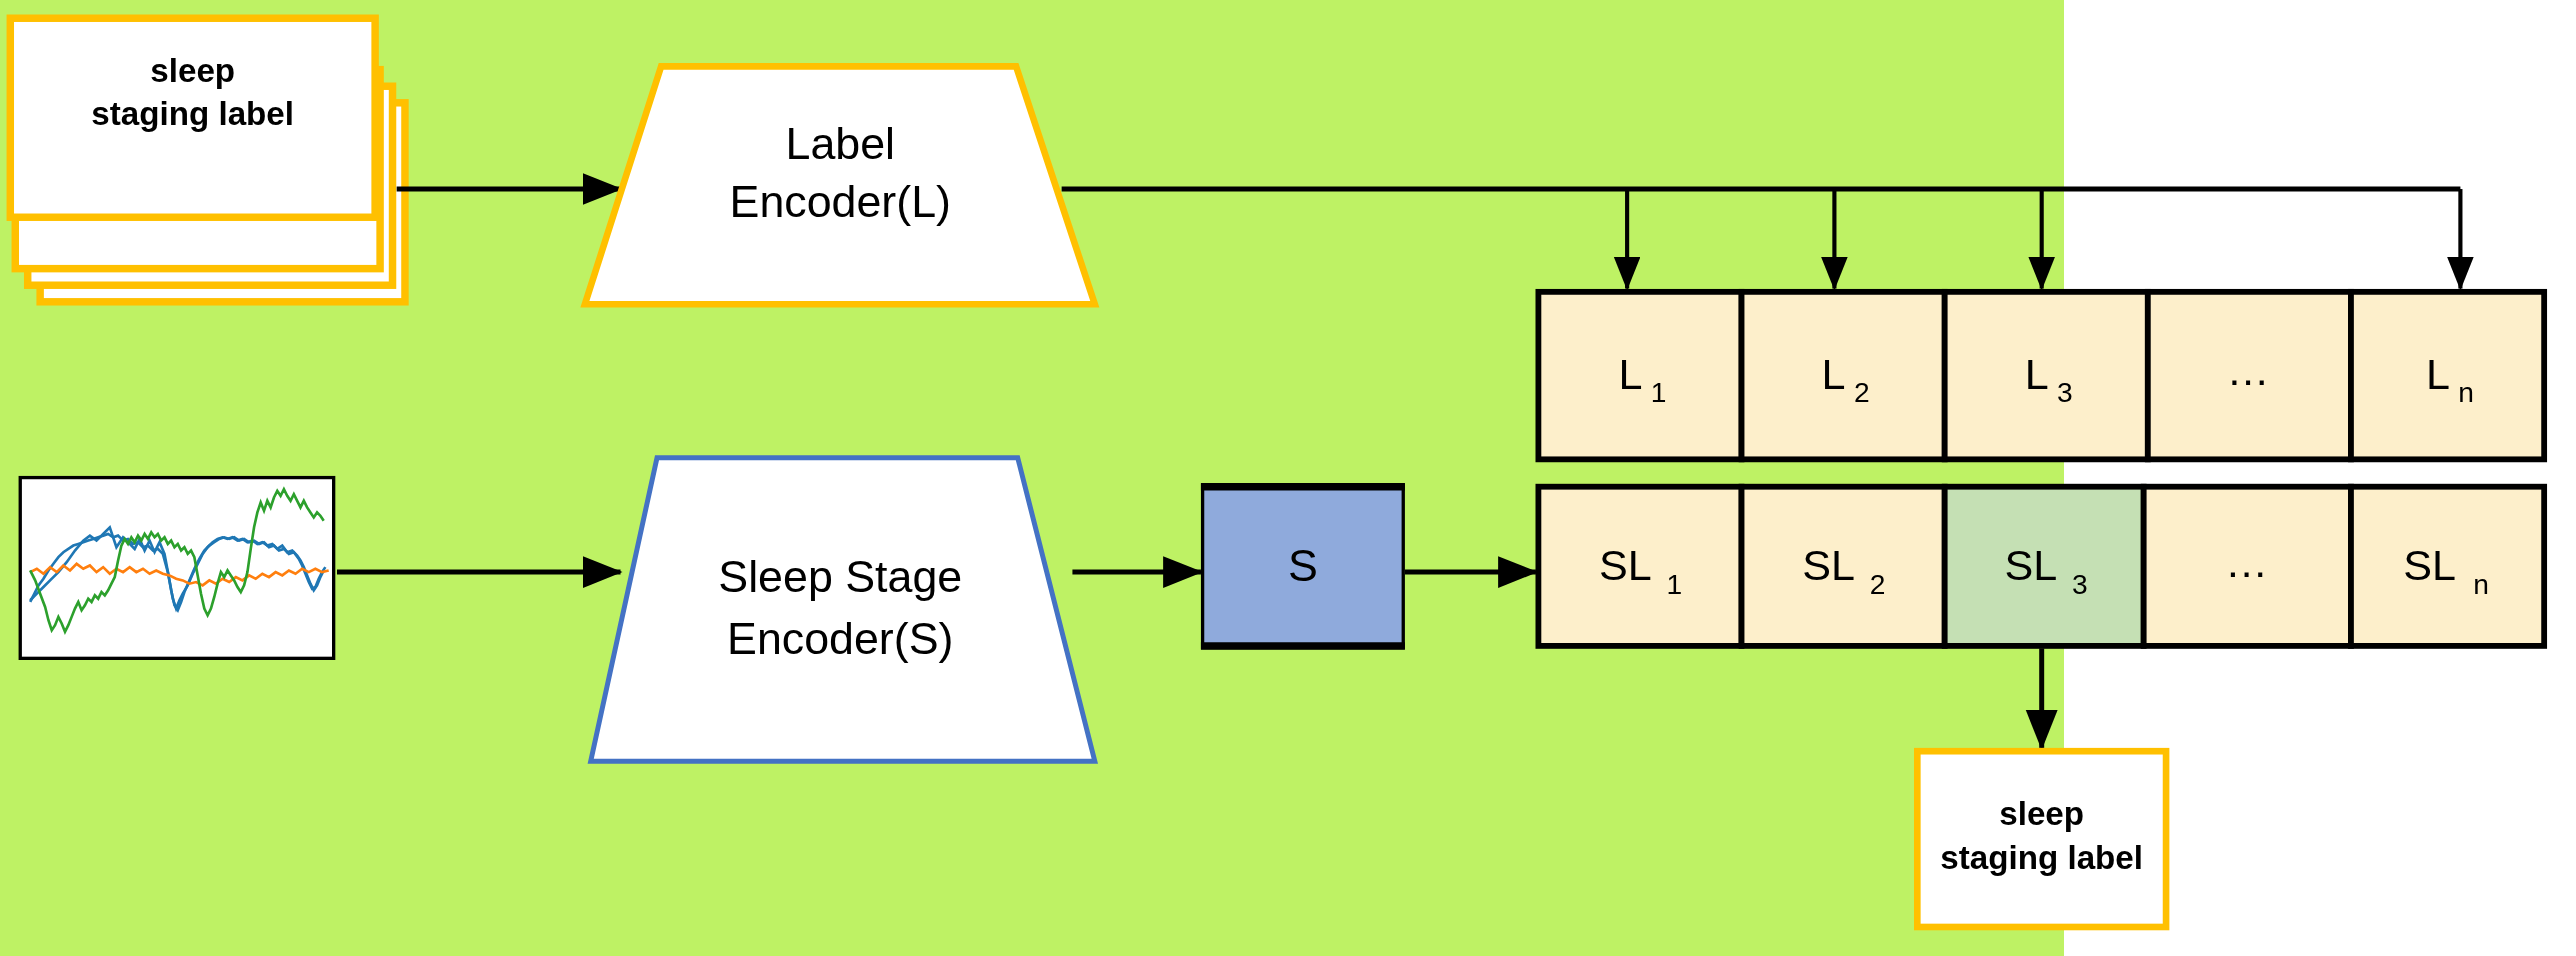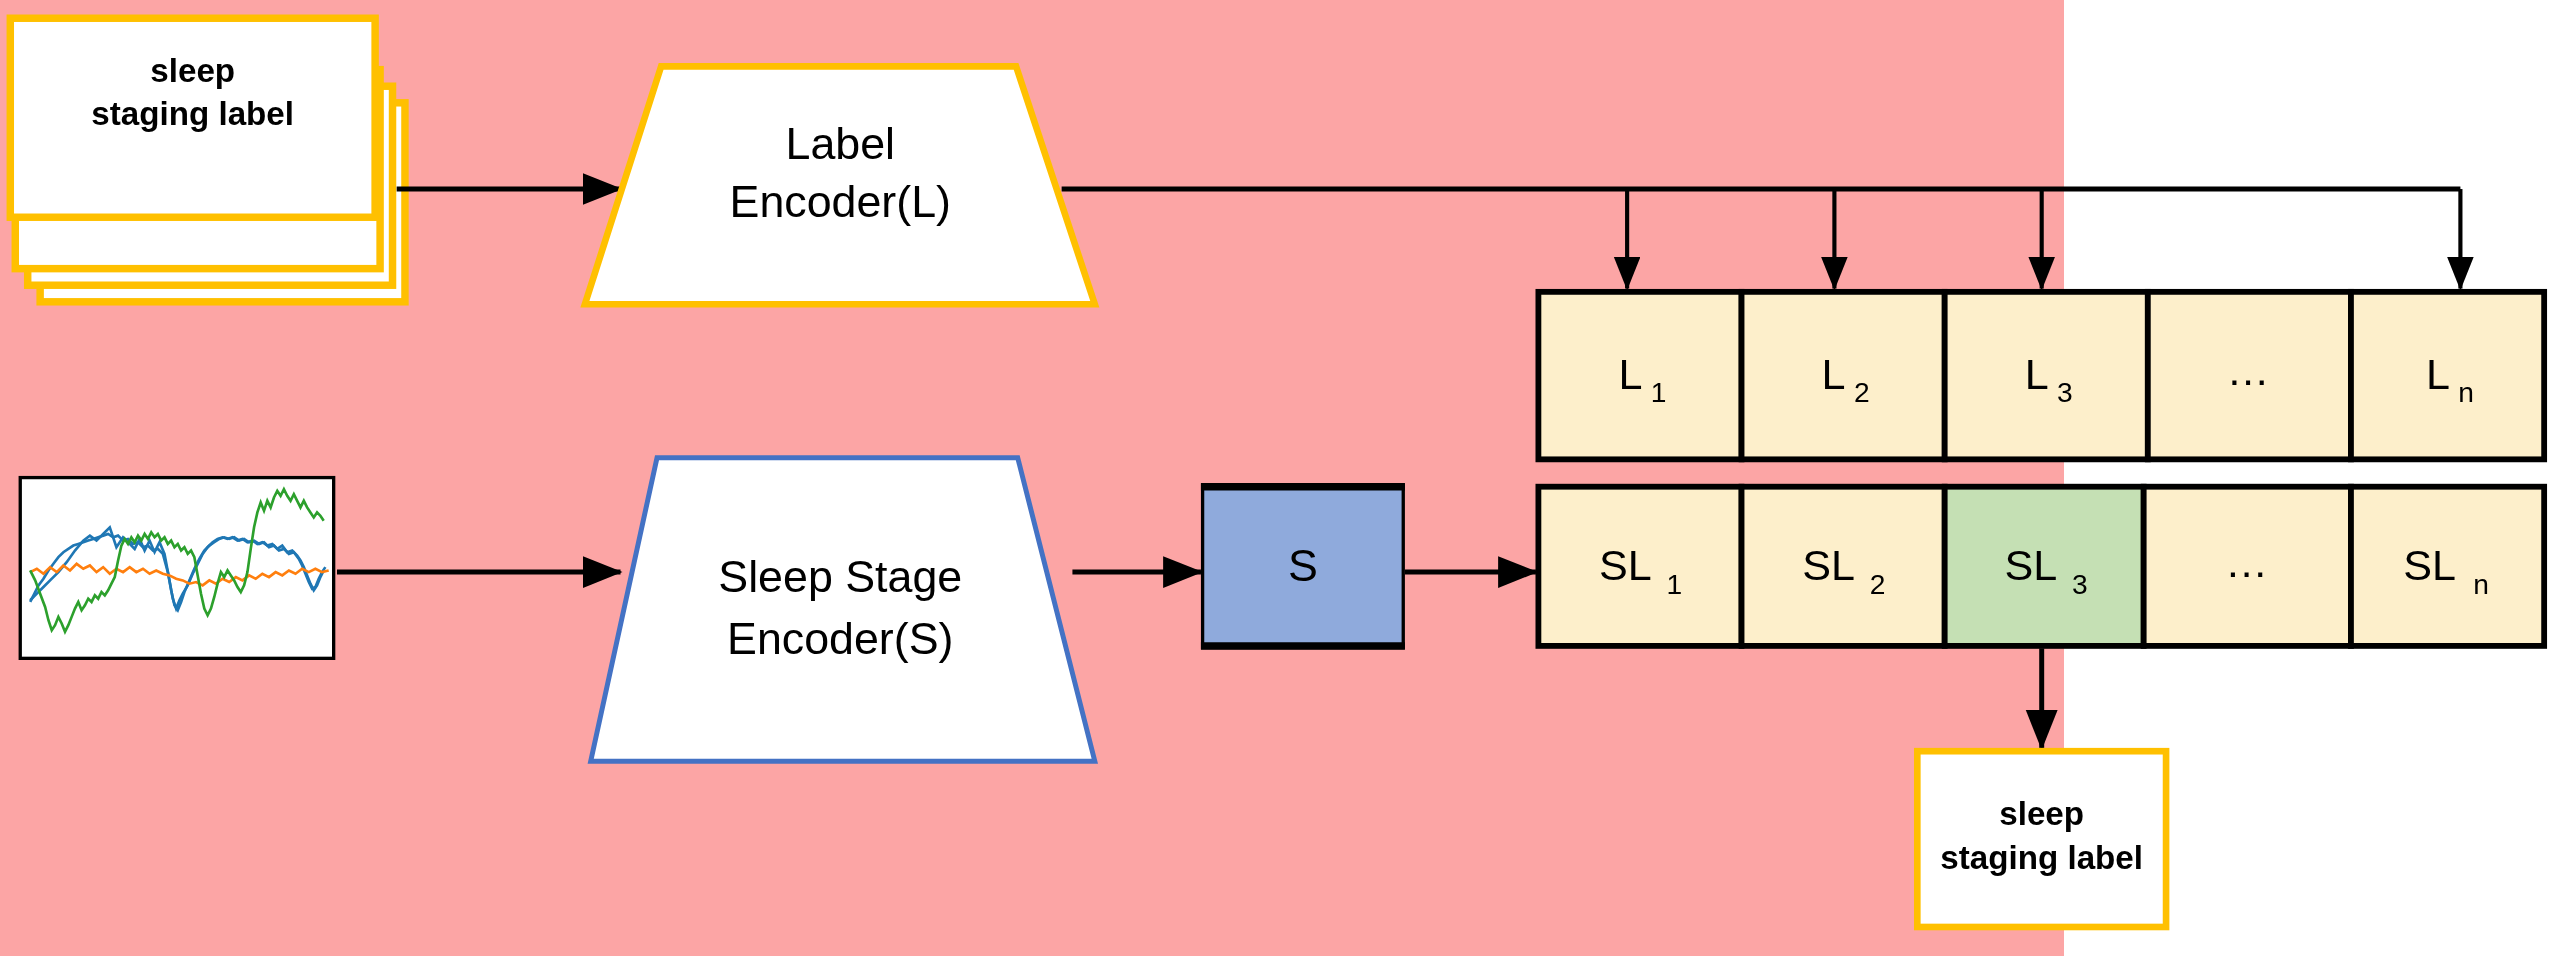--- a/index.html
+++ b/index.html
@@ -10,21 +10,21 @@
   body {
     width: 2576px;
     height: 956px;
     overflow: hidden;
     font-family: "Liberation Sans", sans-serif;
   }
   #diagram-root {
     position: relative;
     width: 2064px;
     height: 956px;
-    background: #fca5a5;
+    background: #bef264;
   }
   svg.diagram {
     display: block;
     width: 2576px;
     height: 956px;
   }
   .shape-text {
     font-family: "Liberation Sans", sans-serif;
     fill: #000000;
     text-anchor: middle;

